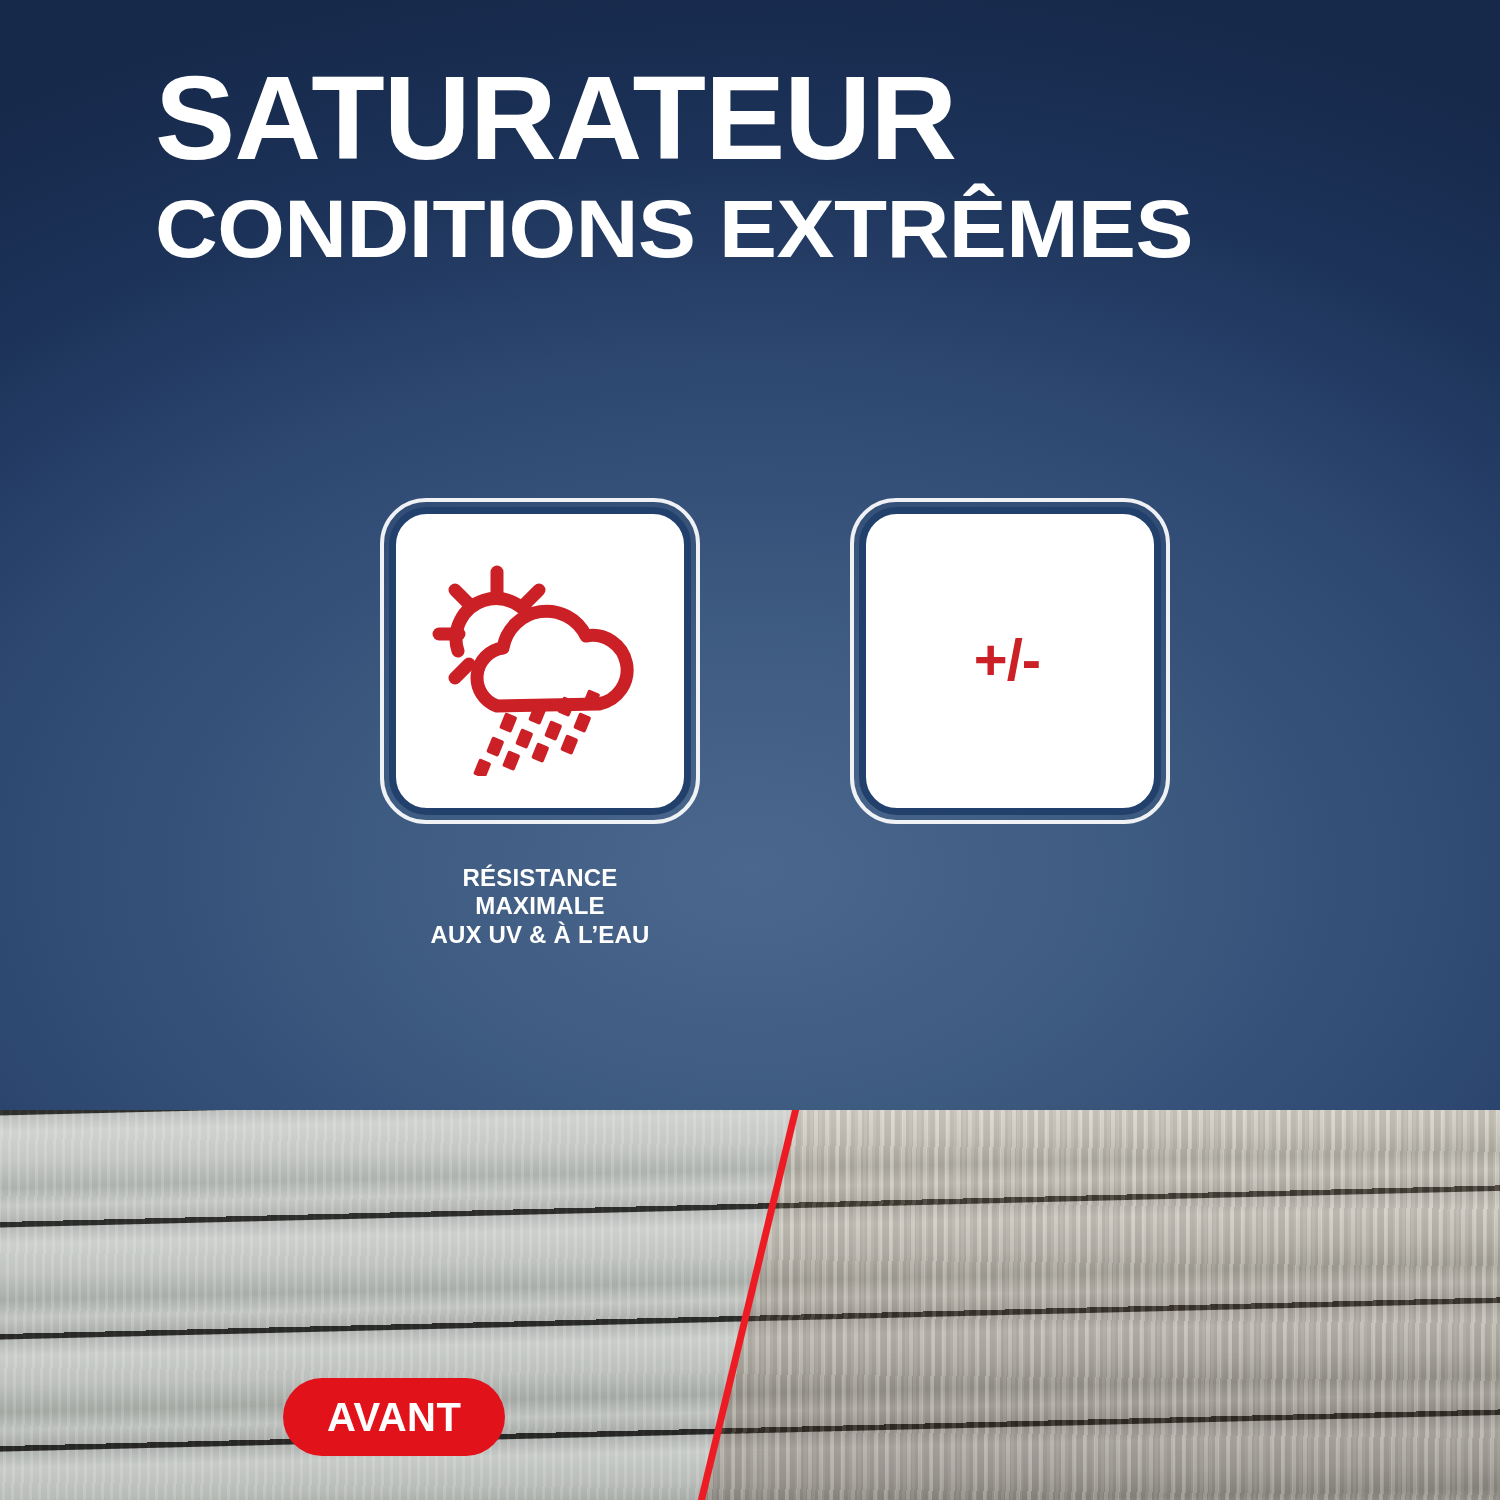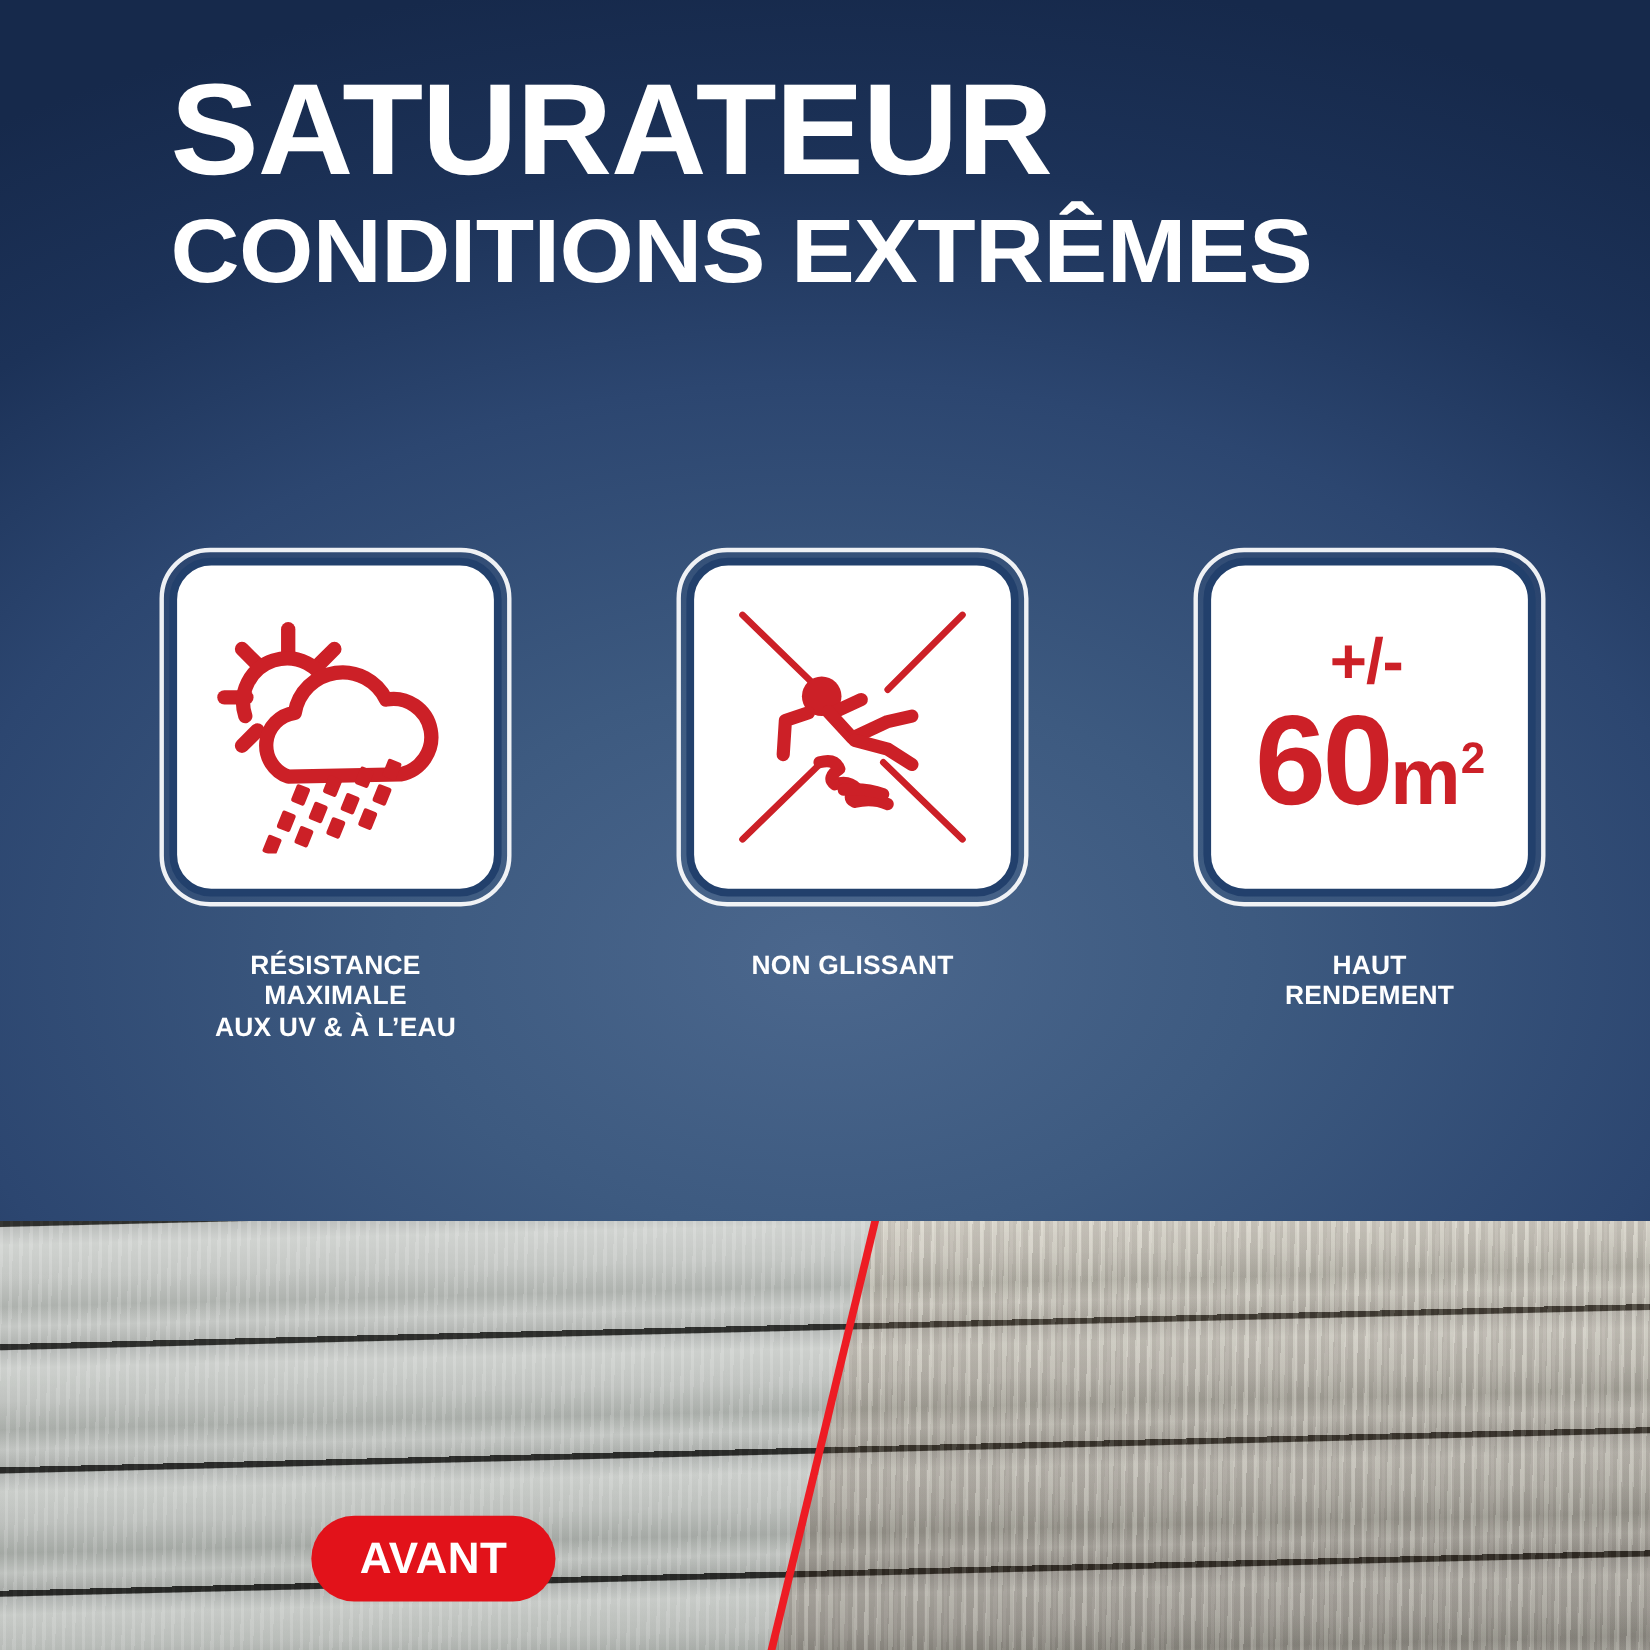--- a/index.html
+++ b/index.html
@@ -309,69 +309,29 @@
                 </g>
               </g>
             </svg>
           </div>
         </div>
         <div class="feature-caption">RÉSISTANCE
 MAXIMALE
 AUX UV &amp; À L’EAU</div>
       </div>
 
-      <div class="feature">
-        <div class="icon-card">
-          <div class="icon-card-inner">
-            <svg width="236" height="236" viewBox="0 0 236 236">
-
-              <g stroke="#cc2027" stroke-width="6" stroke-linecap="round">
-                <line x1="18" y1="16" x2="90" y2="86"></line>
-                <line x1="218" y1="16" x2="150" y2="84"></line>
-                <line x1="18" y1="220" x2="92" y2="148"></line>
-                <line x1="218" y1="220" x2="146" y2="150"></line>
-              </g>
-
-              <g>
-                <circle cx="90" cy="90" r="18" fill="#cc2027"></circle>
-                <g stroke="#cc2027" stroke-width="12" stroke-linecap="round" stroke-linejoin="round" fill="none">
-
-                  <path d="M78 105 L57 112 L55 143"></path>
-
-                  <path d="M100 105 L126 93"></path>
-
-                  <path d="M96 104 L118 128 L150 113 L172 108"></path>
-
-                  <path d="M120 130 L150 138 L172 152"></path>
-                </g>
-
-                <path d="M88 150 q14 -4 18 6 q-12 8 -4 14 q12 -4 20 4 q-10 8 -2 12 q16 -4 30 2" stroke="#cc2027" stroke-width="11" fill="none" stroke-linecap="round" stroke-linejoin="round"></path>
-                <path d="M110 175 q20 -2 36 4" stroke="#cc2027" stroke-width="11" fill="none" stroke-linecap="round"></path>
-              </g>
-            </svg>
-          </div>
-        </div>
-        <div class="feature-caption">NON GLISSANT</div>
-      </div>
 
       <div class="feature">
         <div class="icon-card">
           <div class="icon-card-inner">
             <div class="area-wrap">
               <div class="area-pm">+/-</div>
-              <div class="area-row">
-                <span class="area-num">60</span>
-                <span class="area-unit">m</span>
-                <span class="area-sup">2</span>
-              </div>
             </div>
           </div>
         </div>
-        <div class="feature-caption">HAUT
-RENDEMENT</div>
       </div>
 
     </div>
   </div>
 
   <div class="photo-strip">
     <div class="deck deck-before"></div>
     <div class="deck deck-after"></div>
 
     <svg class="split-line" viewBox="0 0 1500 410" preserveAspectRatio="none">

